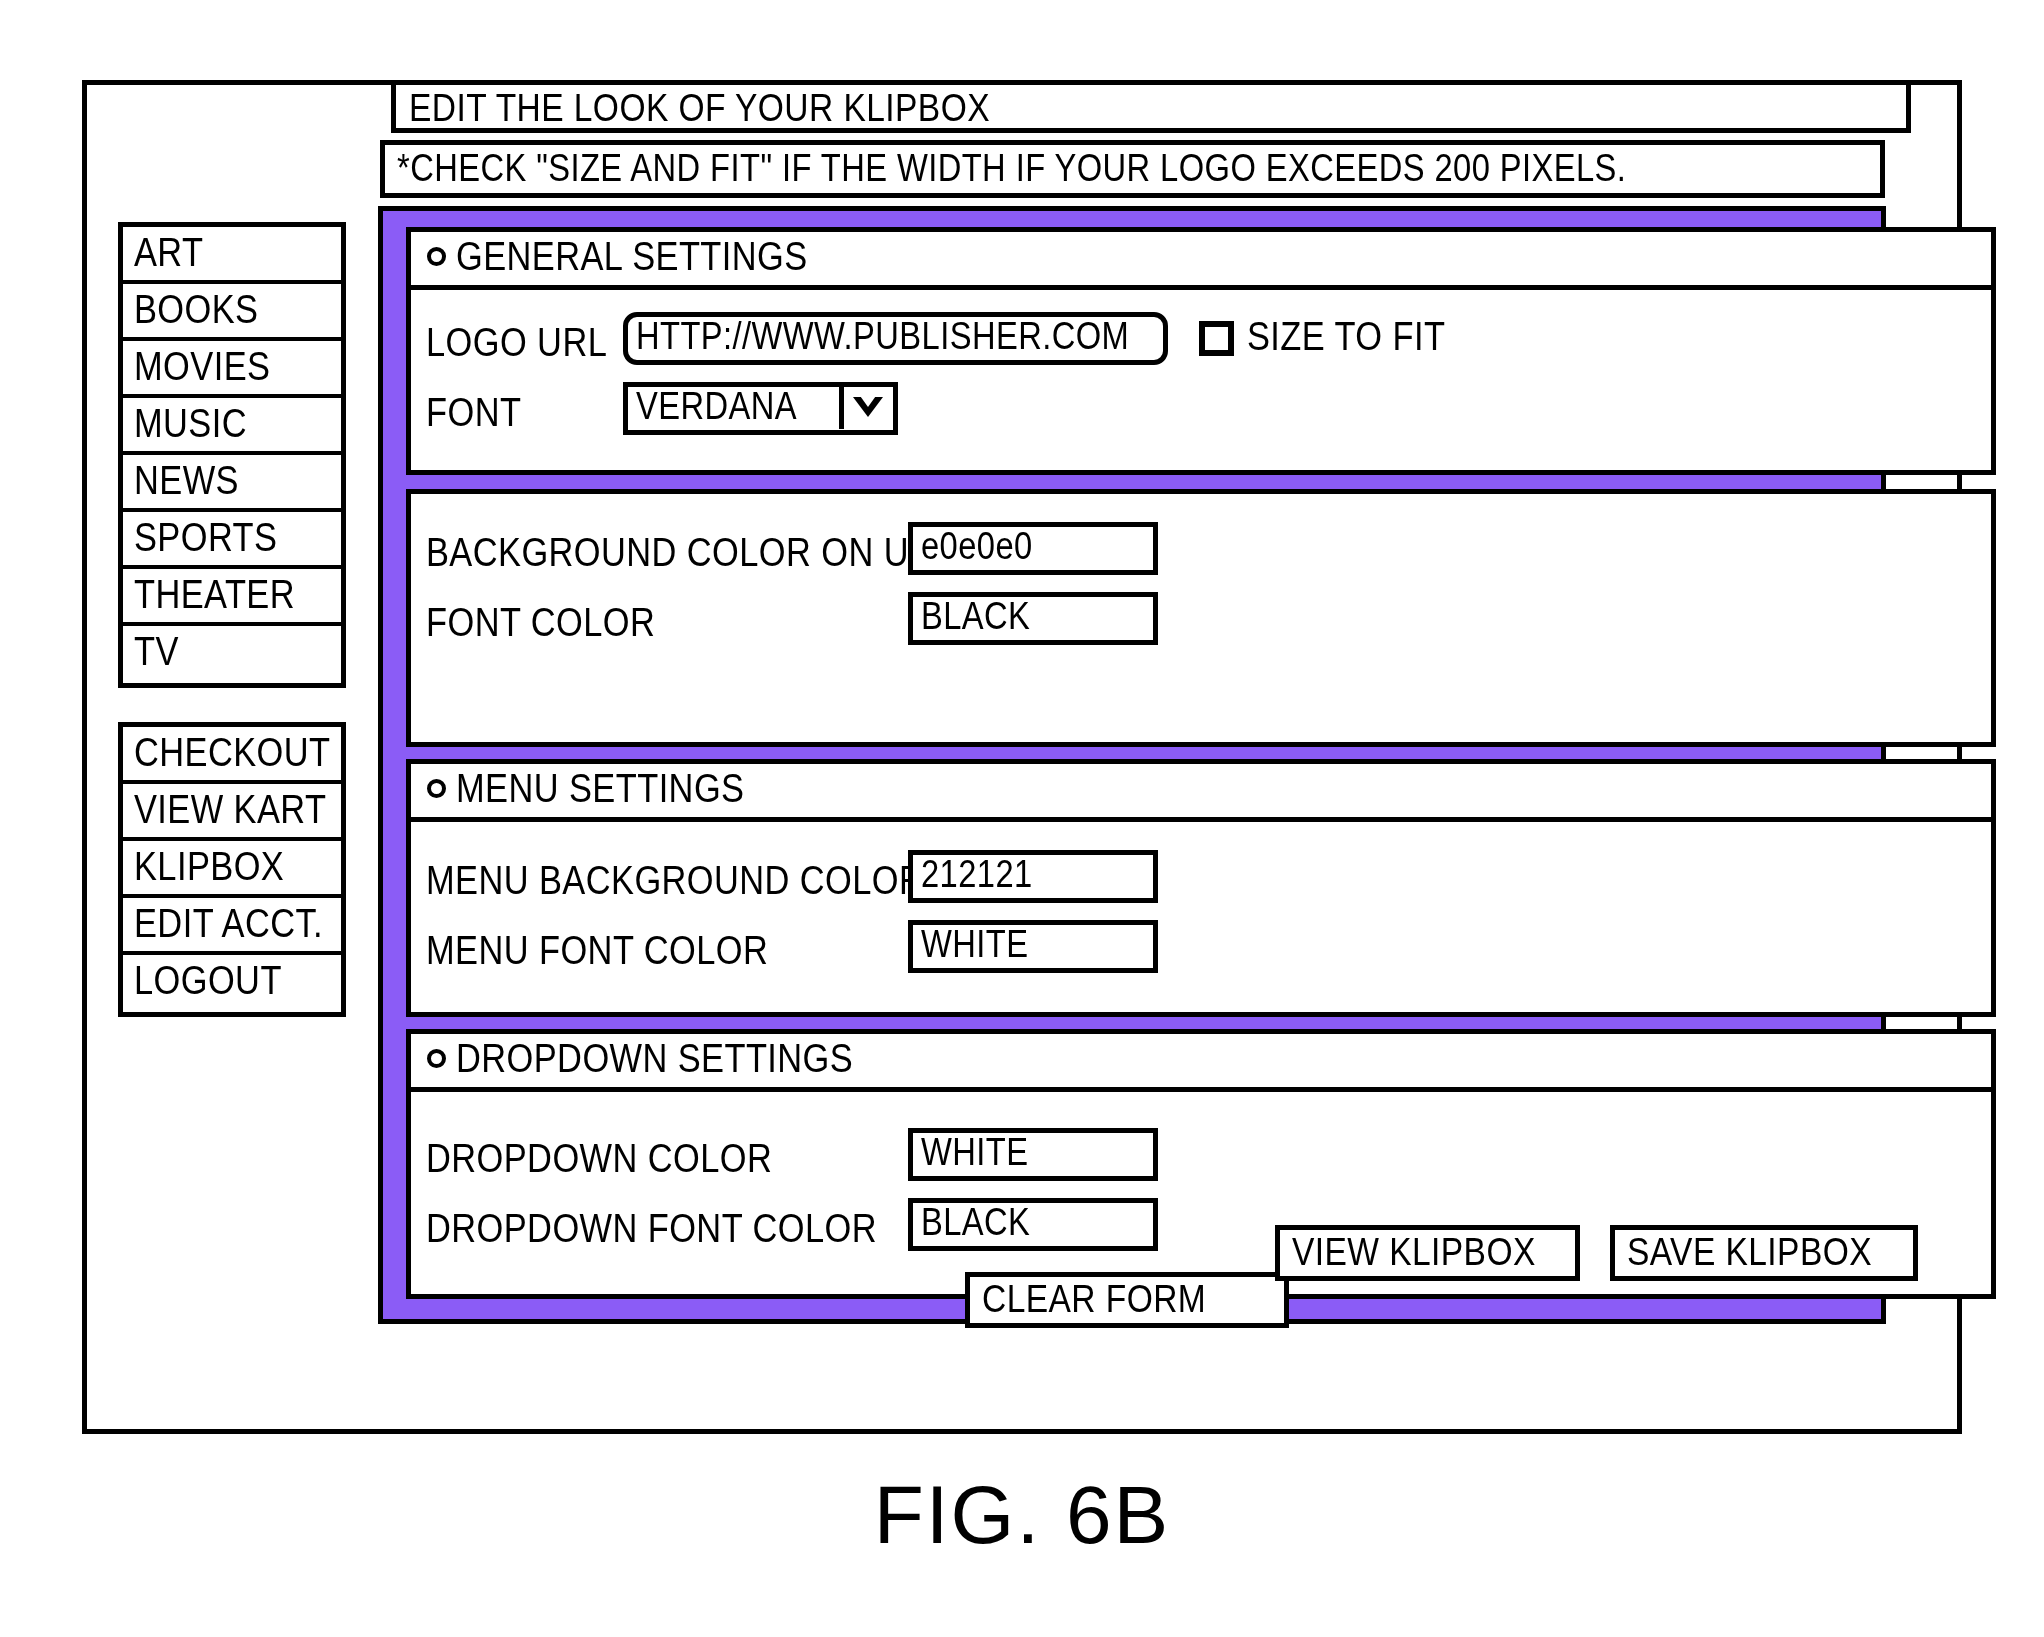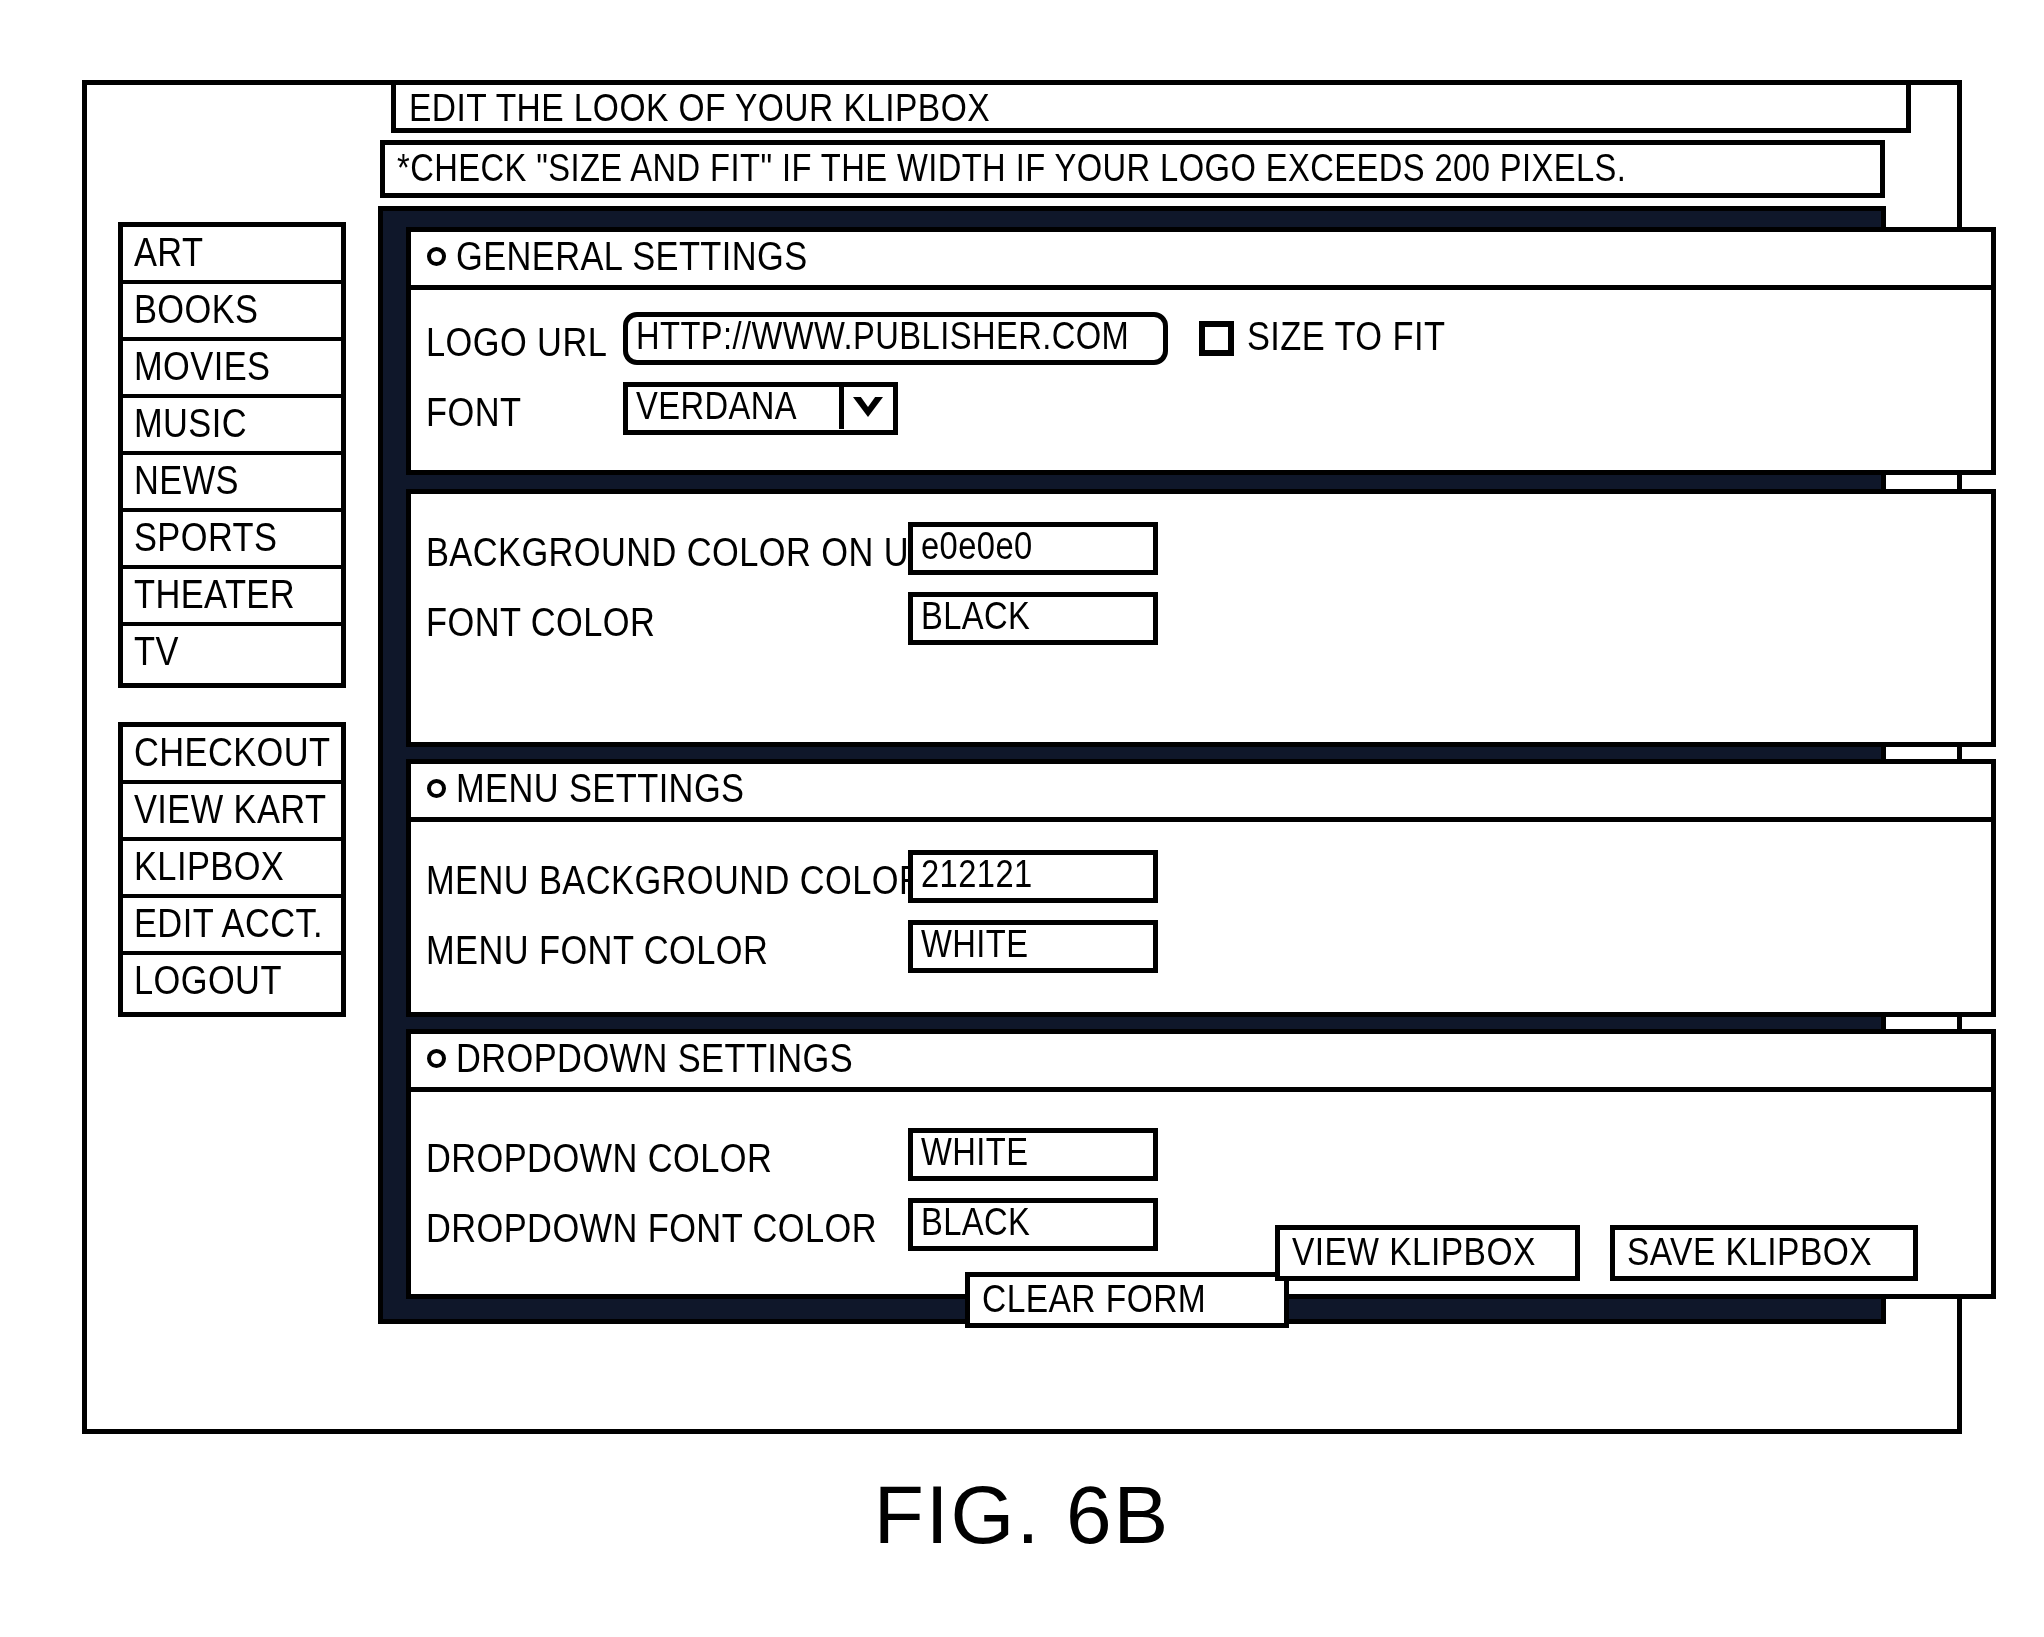--- a/index.html
+++ b/index.html
@@ -109,21 +109,21 @@
 
   
   .main-panel {
     position: absolute;
     left: 378px;
     top: 206px;
     width: 1508px;
     height: 1118px;
     border: 5px solid #000;
     box-sizing: border-box;
-    background: #0f172a;
+    background: #8b5cf6;
   }
 
   
   .section {
     position: absolute;
     left: 23px;
     border: 5px solid #000;
     box-sizing: border-box;
     background: #fff;
     width: 1590px;

